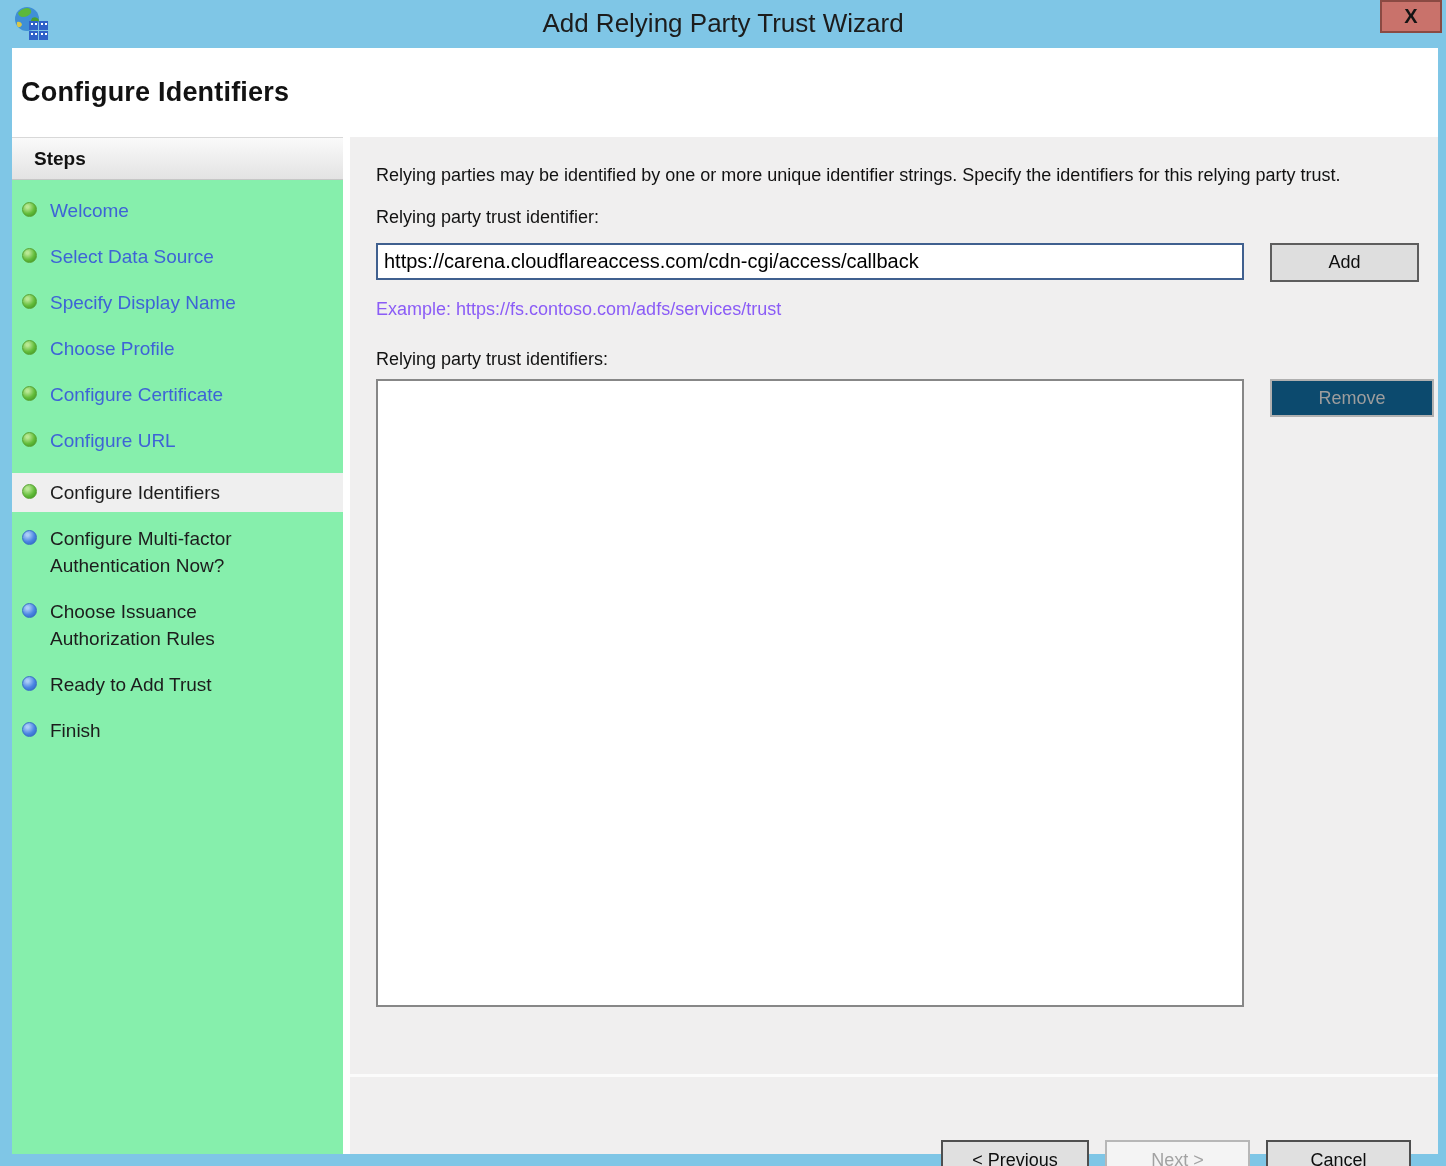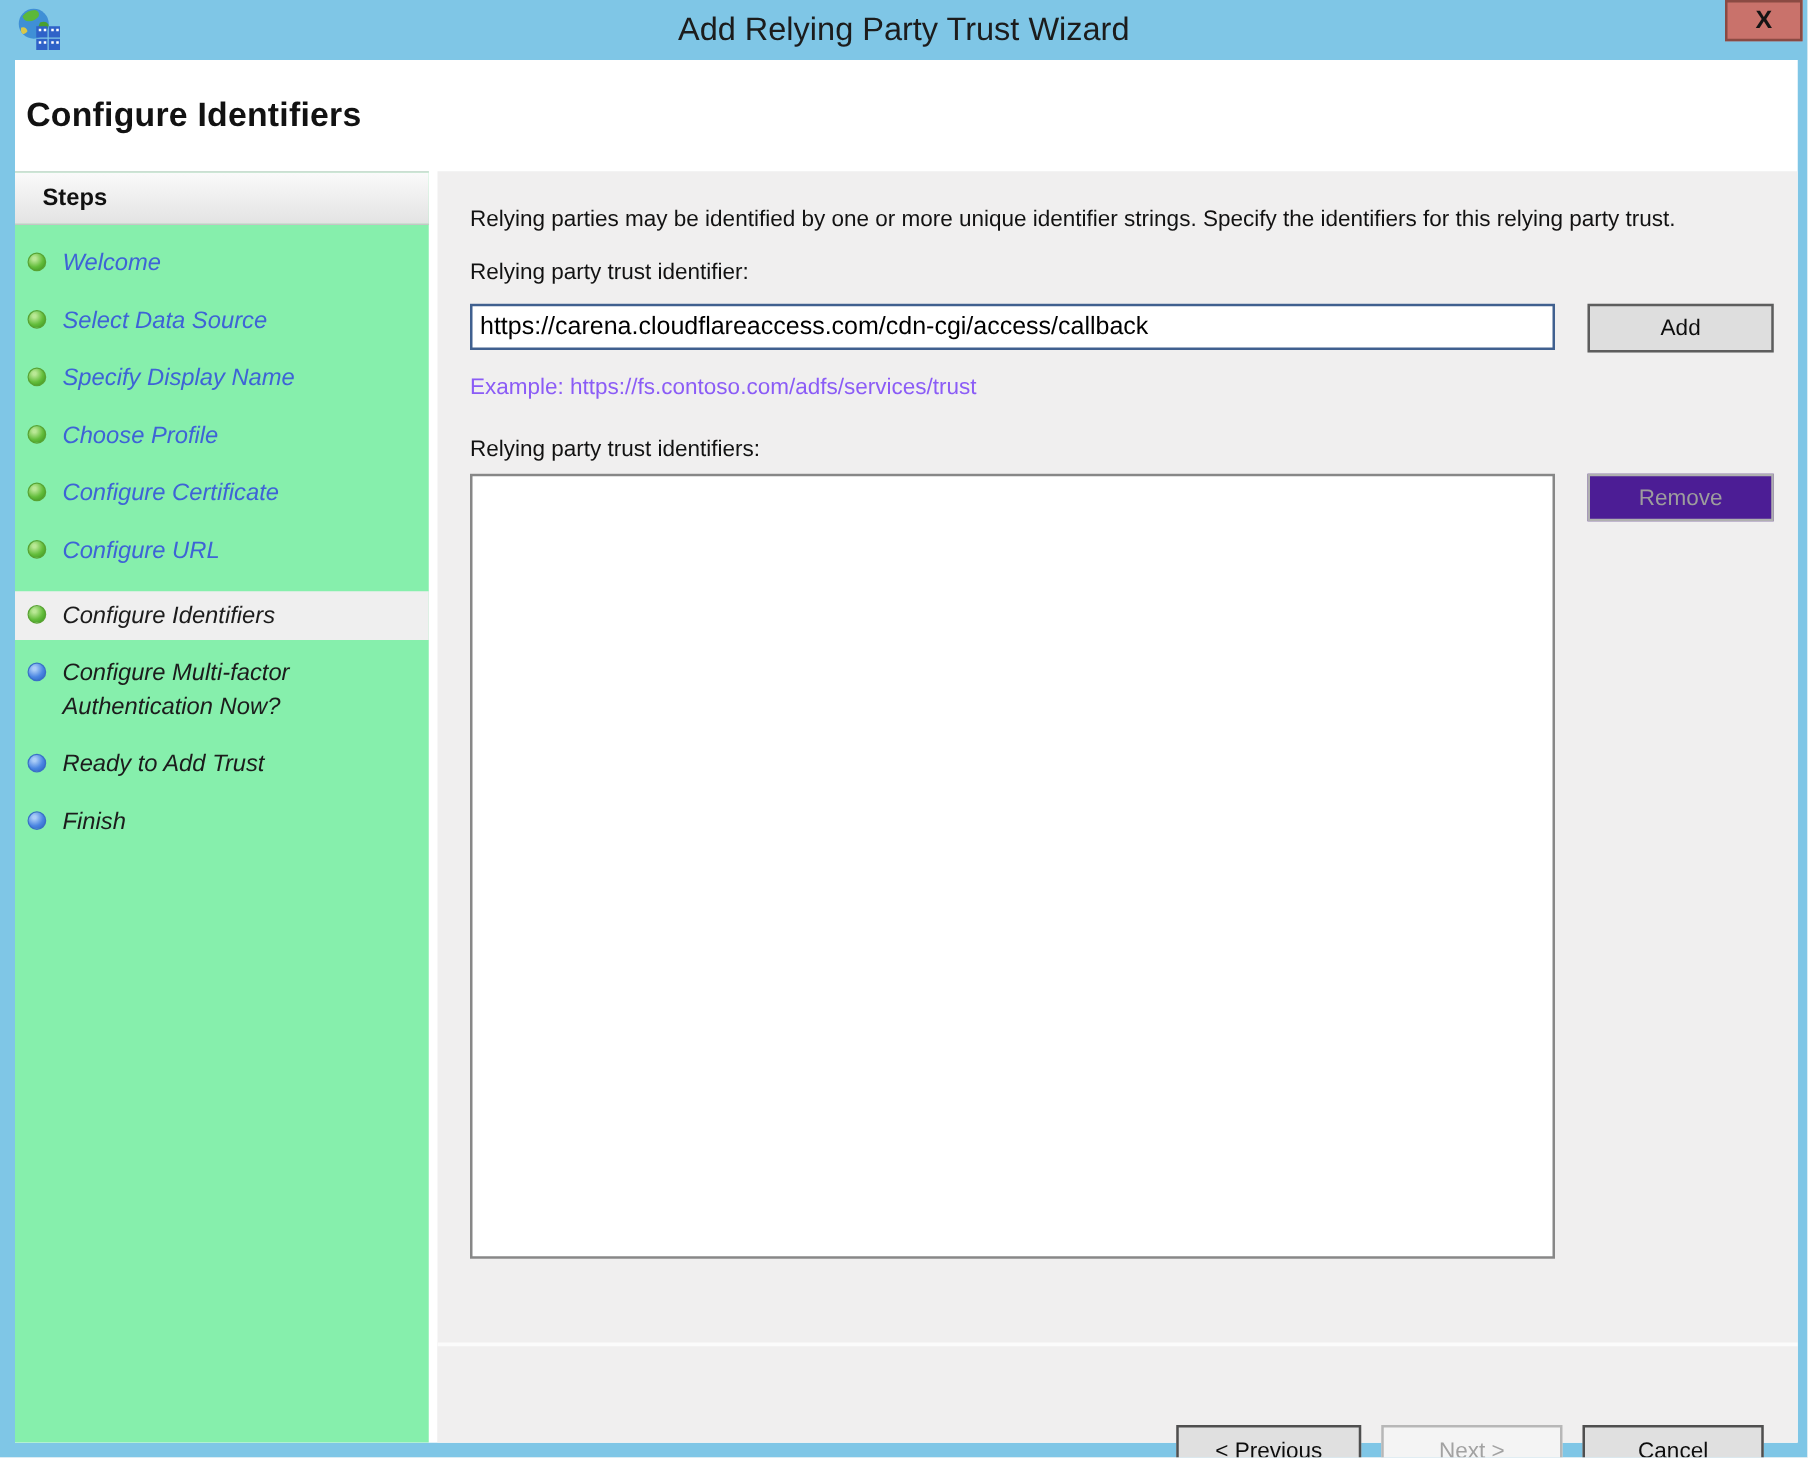--- a/index.html
+++ b/index.html
@@ -23,21 +23,21 @@
                 background:#ffffff; }
   .wiz-header h1 { font-size:27px; font-weight:bold; color:#121212; letter-spacing:0.2px; }
 
   .body { flex:1; display:flex; min-height:0; background:#ffffff; }
 
   
   .sidebar { width:331px; background:#86efac; }
   .steps-header { height:43px; background:linear-gradient(#fafafa,#e3e3e3);
                   border-top:1px solid #d8d8d8; border-bottom:1px solid #c6c6c6;
                   font-size:19px; font-weight:bold; color:#111; line-height:41px; padding-left:22px; }
-  .steps-list { list-style:none; padding-top:17px;font-style:italic; }
+  .steps-list { list-style:none; padding-top:17px; }
   .step { display:flex; align-items:flex-start; padding:0 0 0 10px; margin-bottom:19px; }
   .step .dot { flex:0 0 15px; width:15px; height:15px; border-radius:50%; margin:5px 13px 0 0; }
   .dot-done { background:radial-gradient(circle at 35% 30%, #b9e895 10%, #63bd3b 55%, #3c9420 95%);
               border:1px solid #58a332; }
   .dot-pending { background:radial-gradient(circle at 35% 30%, #abcdf7 10%, #4b86e2 55%, #2b62c0 95%);
                  border:1px solid #3a6fc8; }
   .step .lbl { font-size:19px; line-height:27px; max-width:245px; }
   .step-done .lbl { color:#3e63d6; cursor:pointer; }
   .step-current { background:#efefef; padding-top:6px; padding-bottom:6px; margin-bottom:13px; }
   .step-current .lbl, .step-pending .lbl { color:#1c1c1c; }
@@ -52,21 +52,21 @@
   .id-input { width:868px; height:37px; border:2px solid #40608f; background:#ffffff;
               font-family:"Liberation Sans", sans-serif; font-size:20px; color:#000;
               padding:0 6px; outline:none; caret-color:#000; }
   .btn { font-family:"Liberation Sans", sans-serif; font-size:18px; text-align:center; cursor:pointer; }
   .add-btn { width:149px; height:39px; margin-left:26px; background:#dedede;
              border:2px solid #5d5d5d; color:#0d0d0d; }
   .example { margin-top:17px; font-size:18px; color:#8b5cf6; }
   .label2 { margin-top:29px; }
   .row2 { margin-top:9px; }
   .listbox { width:868px; height:628px; background:#ffffff; border:2px solid #878787; }
-  .remove-btn { width:149px; height:38px; margin-left:26px; background:#4c1d95;
+  .remove-btn { width:164px; height:38px; margin-left:26px; background:#0c4a6e;
                 border:2px solid #b0b0b0; color:#9d9d9d; cursor:default; }
 
   
   .footer { height:80px; border-top:3px solid #fbfbfb; background:#f0efef;
             display:flex; justify-content:flex-end; padding:15px 27px 0 0; }
   .nav-btn { height:40px; margin-left:16px;margin-top:48px; }
   .prev-btn { width:148px; background:#e0e0e0; border:2px solid #4f4f4f; color:#0d0d0d; }
   .next-btn { width:145px; background:#f4f4f4; border:2px solid #b7b7b7; color:#a2a2a2; cursor:default; }
   .cancel-btn { width:145px; background:#e0e0e0; border:2px solid #4f4f4f; color:#0d0d0d; }
   .ak { text-decoration:underline; }
@@ -141,20 +141,24 @@
           <li class="step step-current">
             <span class="dot dot-done"></span>
             <span class="lbl">Configure Identifiers</span>
           </li>
           <li class="step step-pending">
             <span class="dot dot-pending"></span>
             <span class="lbl">Configure Multi-factor Authentication Now?</span>
           </li>
           <li class="step step-pending">
             <span class="dot dot-pending"></span>
+            <span class="lbl">Choose Issuance Authorization Rules</span>
+          </li>
+          <li class="step step-pending">
+            <span class="dot dot-pending"></span>
             <span class="lbl">Ready to Add Trust</span>
           </li>
           <li class="step step-pending">
             <span class="dot dot-pending"></span>
             <span class="lbl">Finish</span>
           </li>
         </ul>
       </div>
 
       <div class="main">

